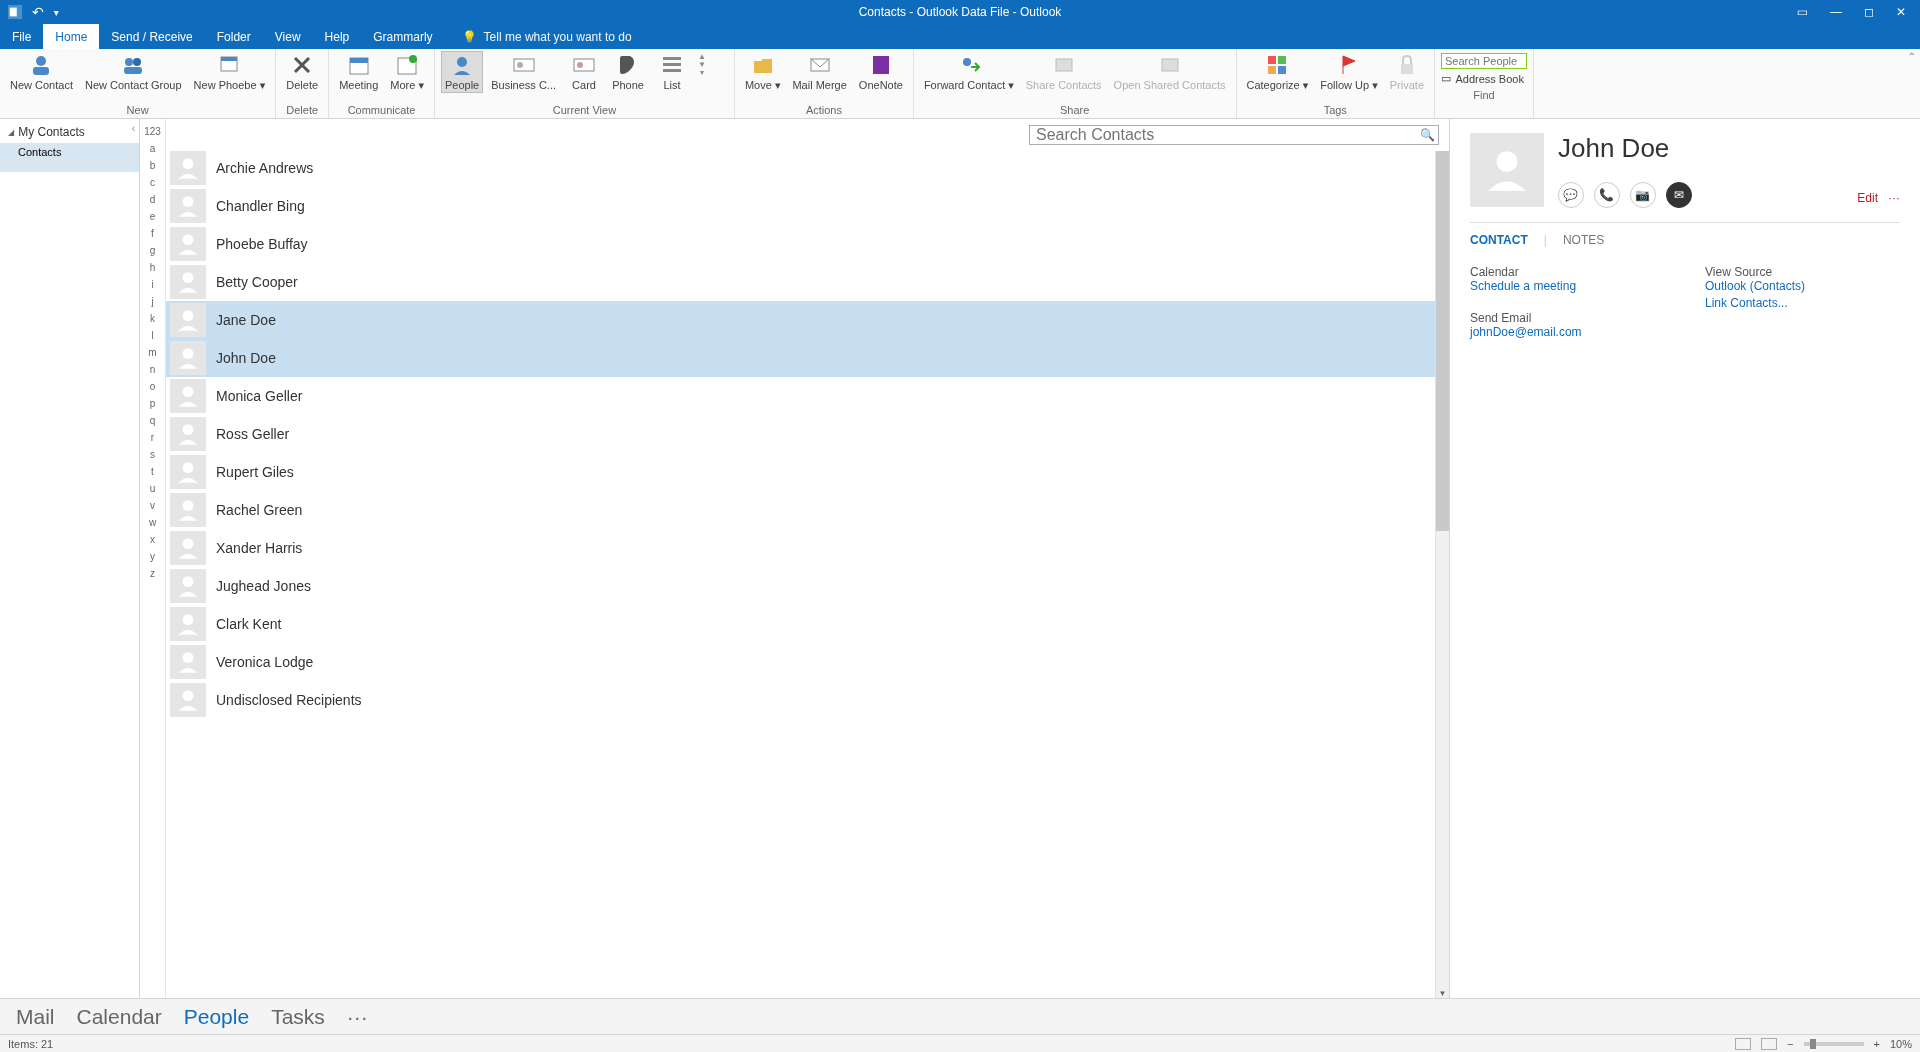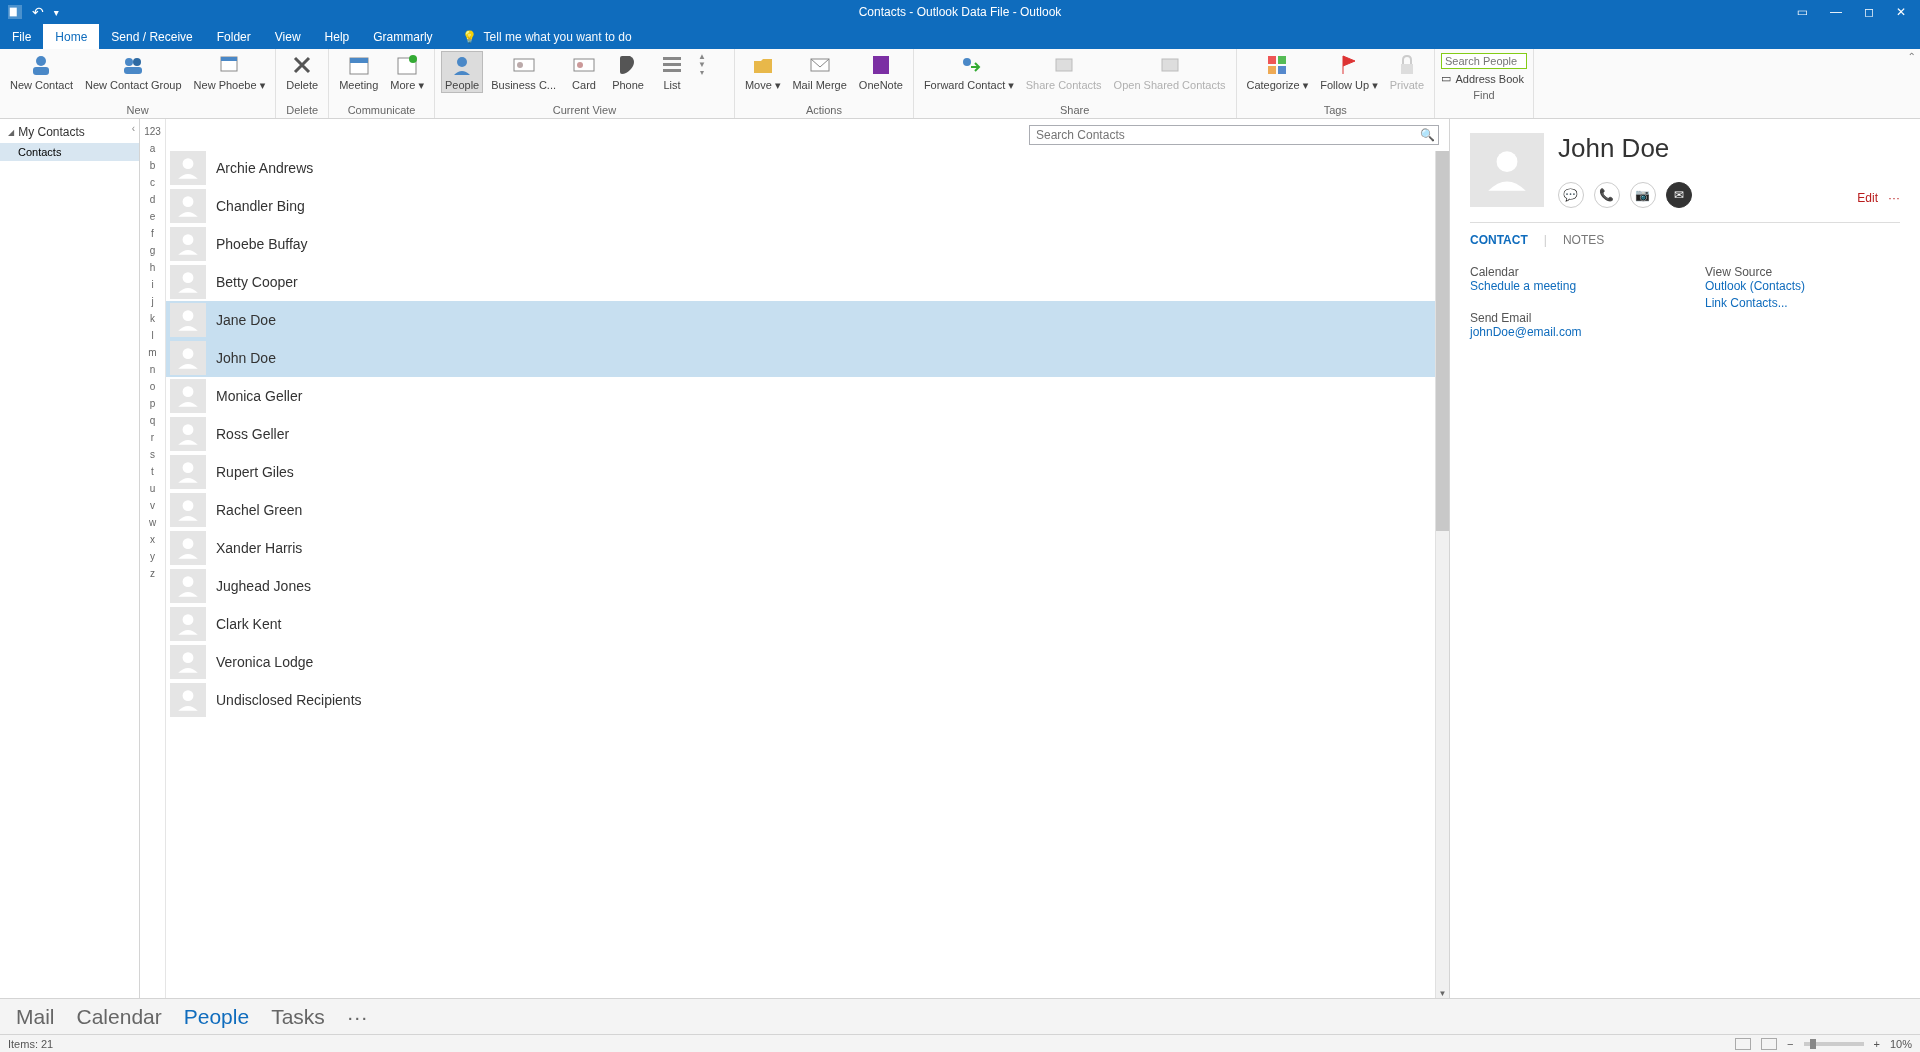--- a/index.html
+++ b/index.html
@@ -28,29 +28,29 @@
 .find-group { padding: 4px 6px; display: flex; flex-direction: column; gap: 3px; }
 .find-group input { width: 86px; font-size: 11px; border: 1px solid #84cc16; padding: 1px 3px; }
 .addr-book { font-size: 11px; display: flex; align-items: center; gap: 4px; }
 .spin { width: 12px; display:flex; flex-direction:column; justify-content:space-between; align-items:center; padding:2px 0;}
 .spin span{font-size:8px;color:#888;line-height:8px;}
 
 .body { display: flex; height: calc(100% - 24px - 25px - 70px - 36px - 18px); }
 .navpane { width: 140px; border-right: 1px solid #d4d4d4; font-size: 12px; position: relative; }
 .navpane .hdr { padding: 6px 6px 4px 8px; color: #333; }
 .navpane .hdr::before { content: "◢"; font-size: 8px; color: #666; margin-right: 4px; display:inline-block; transform: translateY(-1px);}
-.navpane .item { background: #d8e6f1; padding: 3px 4px 3px 18px; font-size: 11px; }
+.navpane .item { background: #d8e6f1; padding: 3px 4px 14px 18px; font-size: 11px; }
 .collapse { position:absolute; top:4px; right:4px; font-size:10px; color:#888;}
 .alpha { width: 26px; border-right: 1px solid #e5e5e5; font-size: 10px; color: #666; text-align: center; padding-top: 4px; }
 .alpha div { height: 17px; line-height: 17px; cursor: pointer; }
 
 .list-wrap { flex: 1; display: flex; flex-direction: column; position: relative; border-right: 1px solid #d4d4d4;}
 .search-row { padding: 6px 10px 4px 0; display:flex; justify-content:flex-end;}
 .search-box { width: 410px; border: 1px solid #abadb3; display: flex; align-items: center; height: 20px; }
-.search-box input { flex: 1; border: none; outline: none; font-size: 12px; padding: 0 6px; color: #701a75; }
+.search-box input { flex: 1; border: none; outline: none; font-size: 16px; padding: 0 6px; color: #701a75; }
 .search-box .mag { width: 20px; text-align: center; color: #0F6CBD; font-size: 12px; }
 .contacts { flex: 1; overflow-y: auto; overflow-x: hidden; }
 .crow { display: flex; align-items: center; height: 38px; padding-left: 4px; }
 .crow.sel { background: #C7DFF0; }
 .avatar { width: 36px; height: 34px; background: #e5e5e5; display: flex; align-items: center; justify-content: center; margin-right: 10px; }
 .avatar svg { width: 26px; height: 26px; }
 .cname { font-size: 14px; color: #333; }
 .list-scroll { position:absolute; right:0; top:32px; bottom:0; width:14px; background:#f0f0f0; border-left:1px solid #e0e0e0;}
 .list-scroll .thumb{ background:#c8c8c8; width:100%; height:380px; position:absolute; top:0;}
 .list-scroll .arr{position:absolute; left:0; width:100%; text-align:center; font-size:8px; color:#666;}

